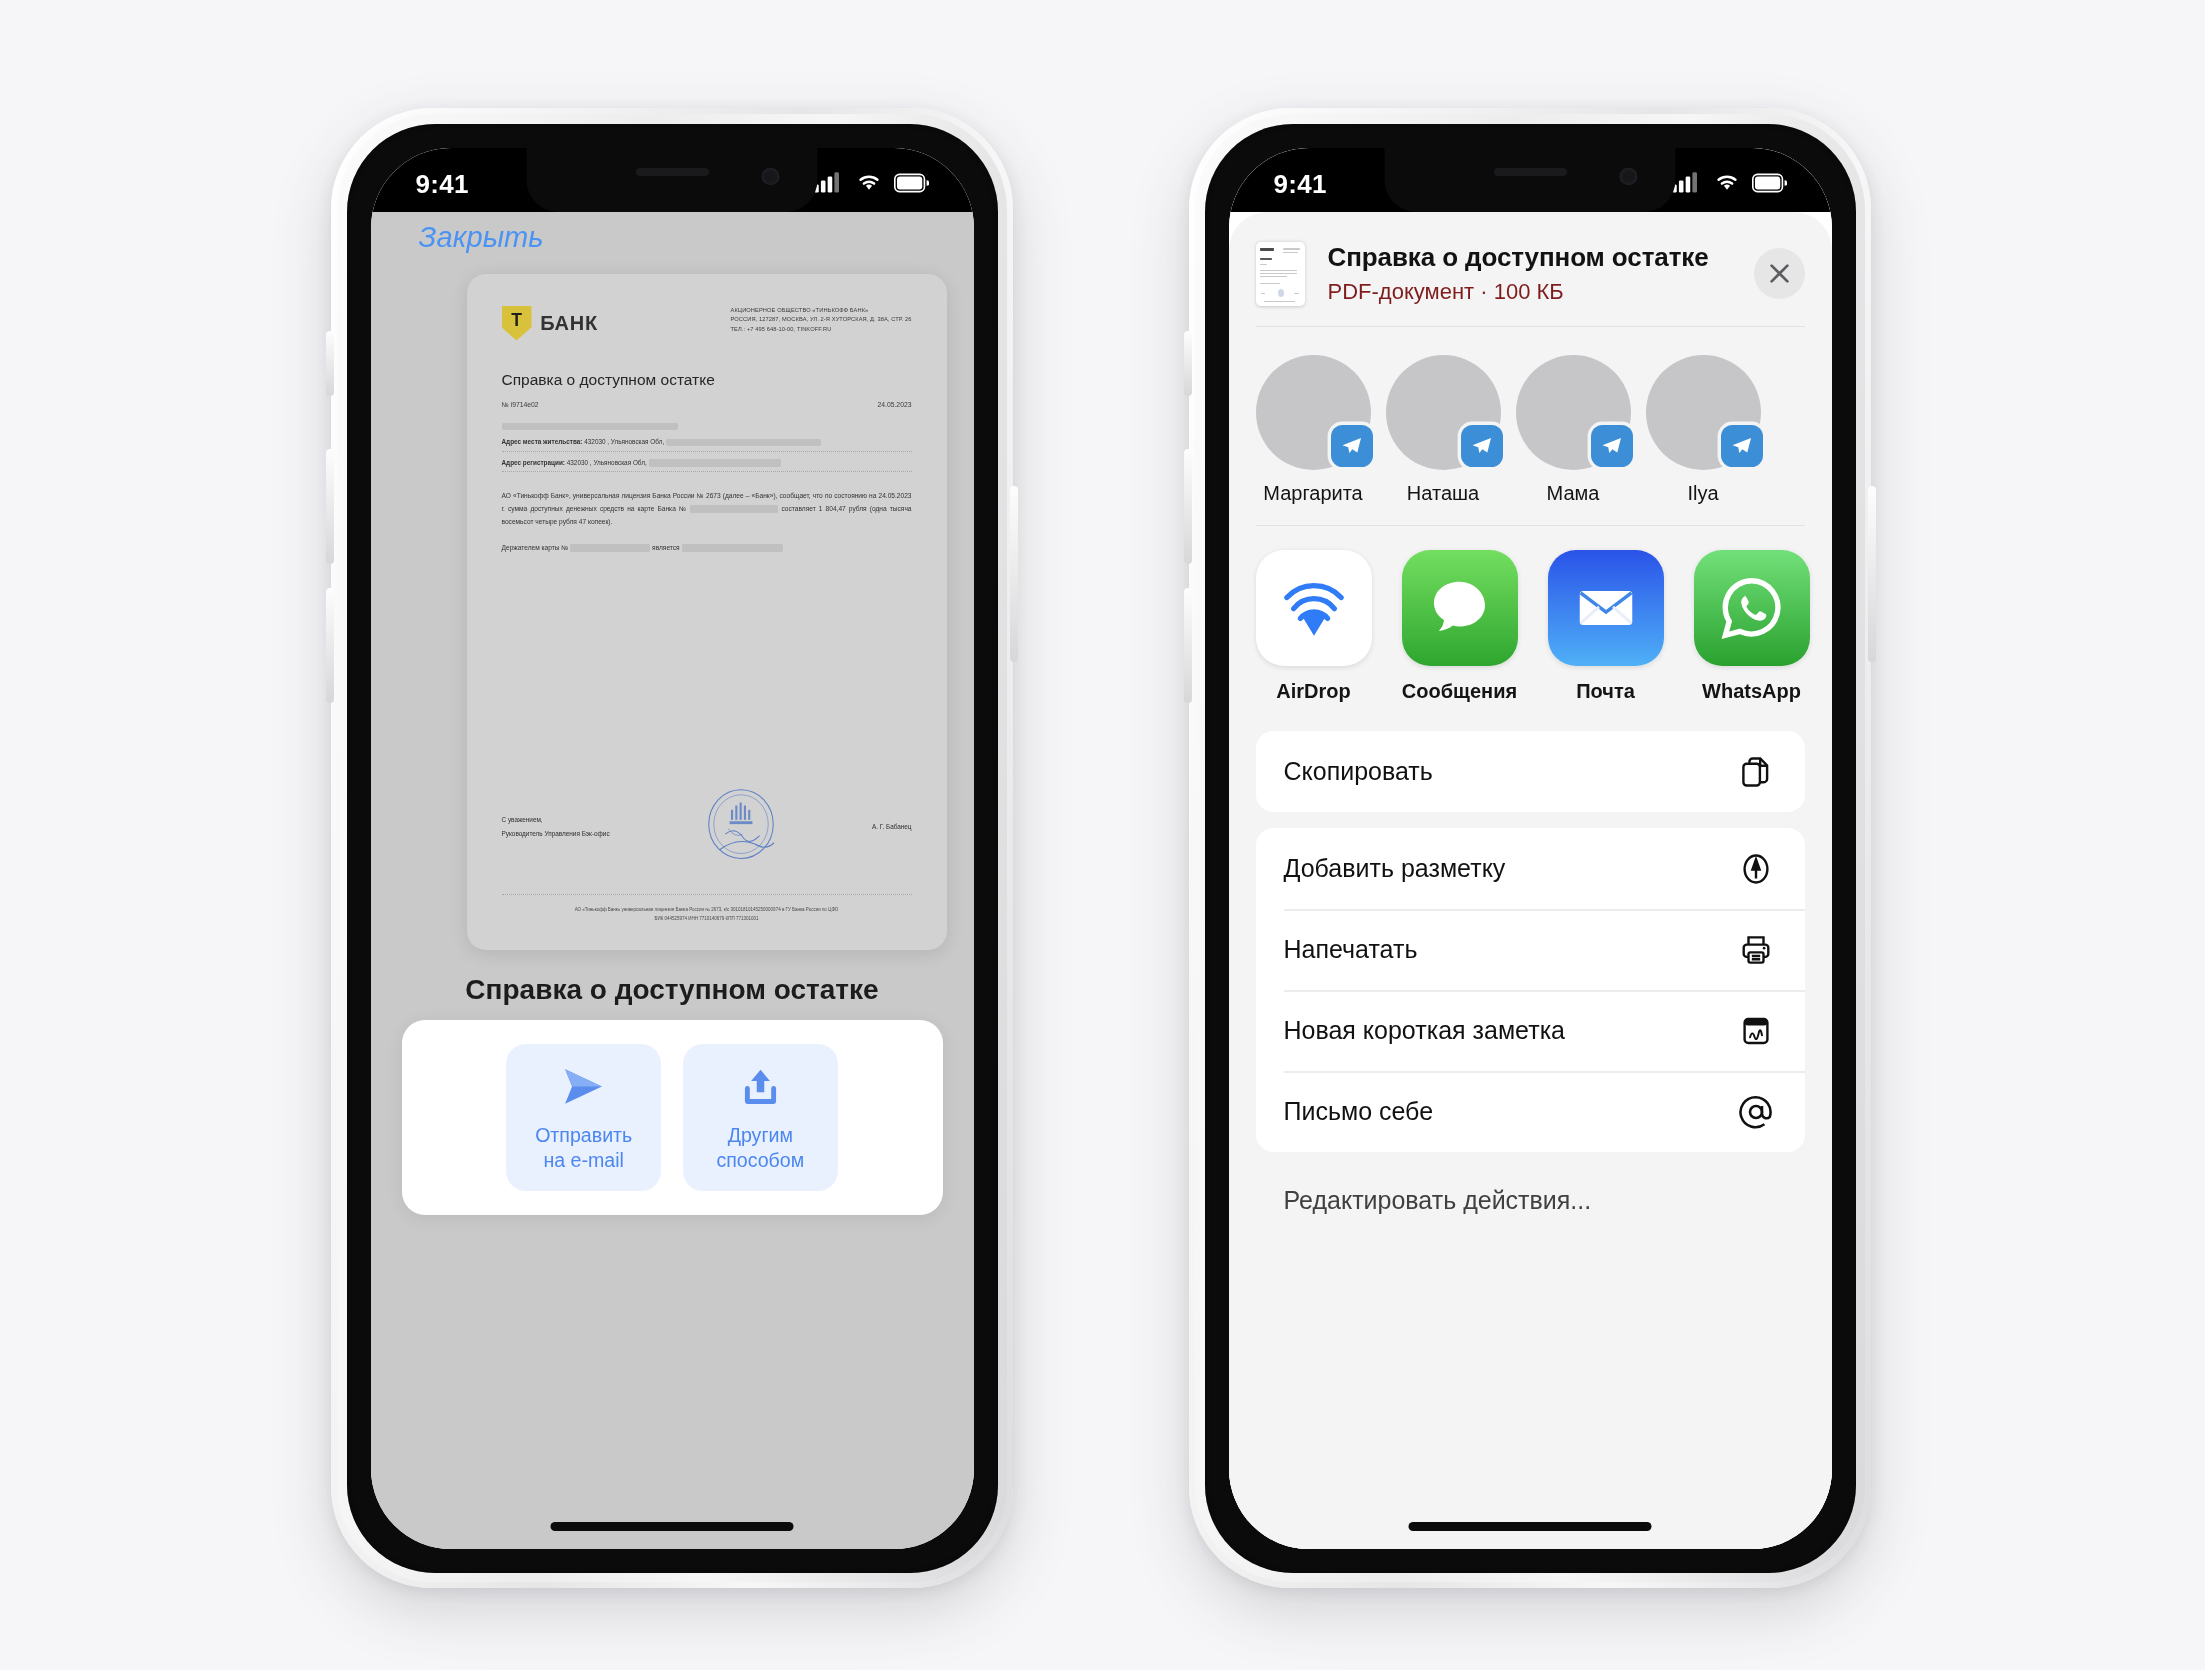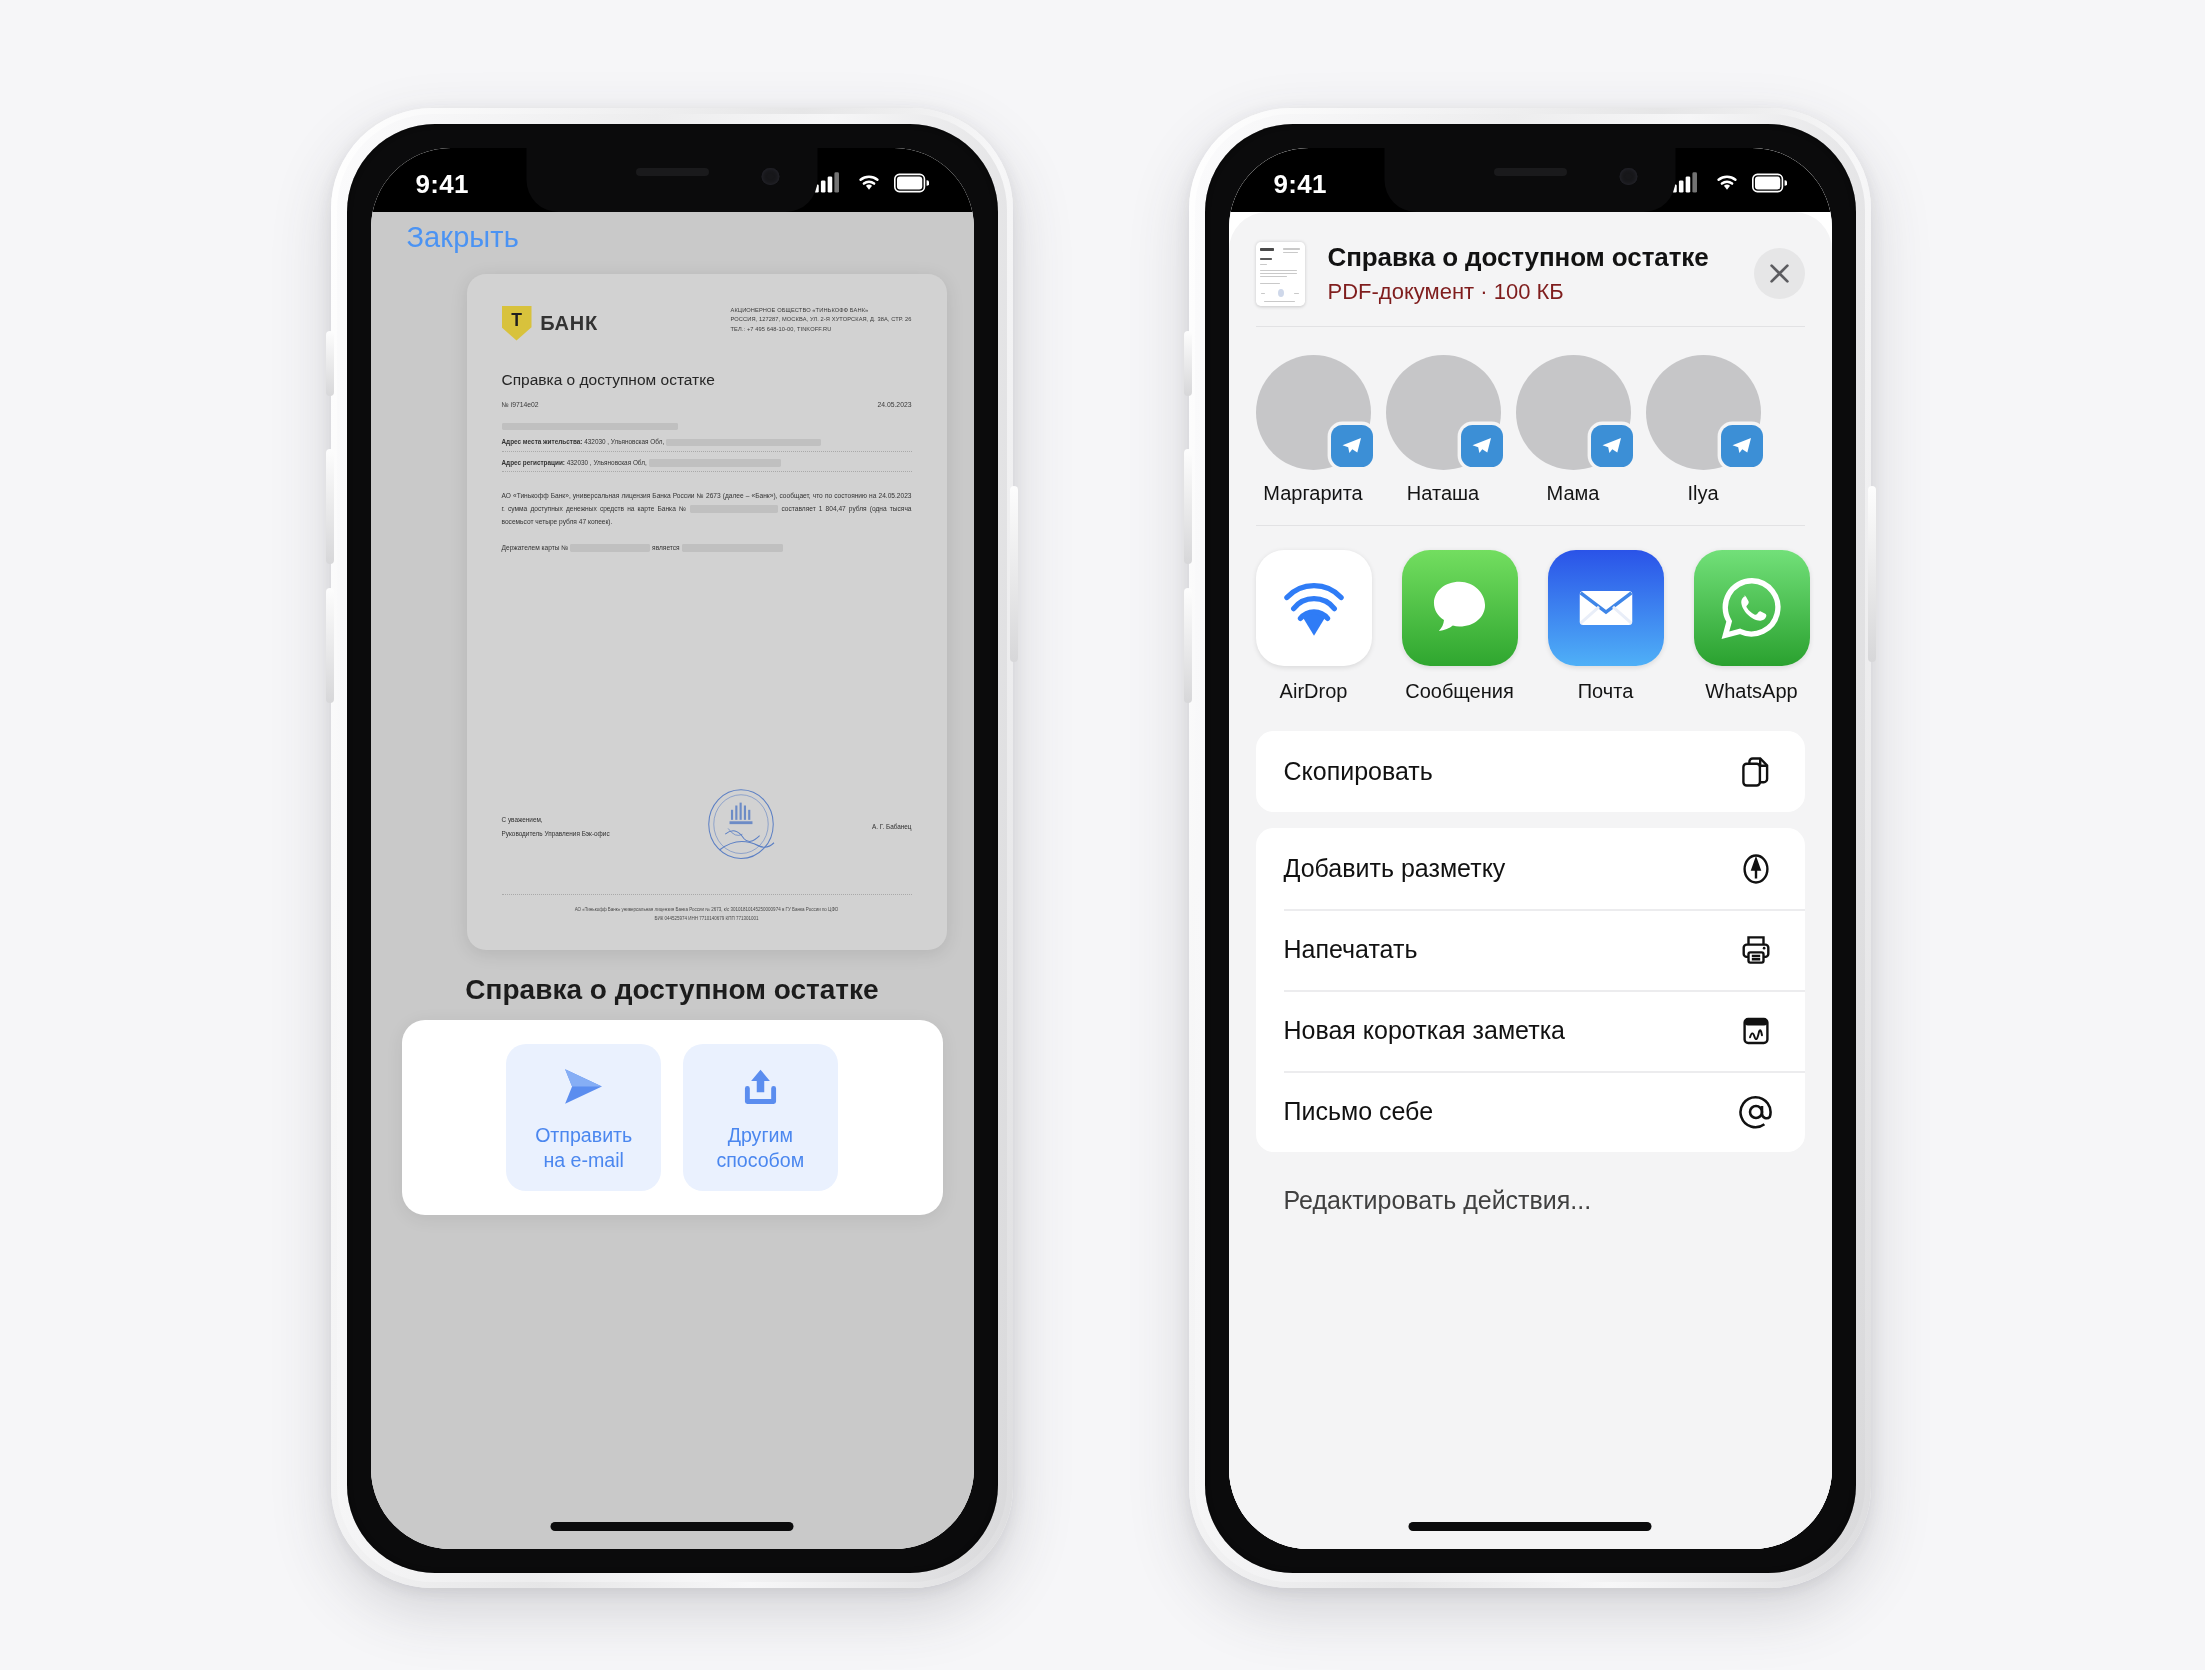--- a/index.html
+++ b/index.html
@@ -66,22 +66,22 @@
   .sb-right{display:flex;align-items:center;gap:10.8px;margin-top:9.5px;}
   .home-indicator{
     position:absolute;bottom:17.6px;left:50%;transform:translateX(-50%);
     width:243px;height:8.8px;border-radius:5.4px;background:#0b0b0c;z-index:9;
   }
 
   
   .doc-screen{position:absolute;inset:0;background:#c9c9c9;}
   .topbar-dark{position:absolute;top:0;left:0;right:0;height:64px;background:#000;}
   .close-link{
-    position:absolute;top:73px;left:36px;color:#4b93f3;
-    font-size:29px;font-weight:400;letter-spacing:0.1px;
+    position:absolute;top:73px;left:48px;color:#4b93f3;
+    font-size:29px;font-weight:400;letter-spacing:0.1px;font-style:italic;
   }
   .doc-card{
     position:absolute;left:96px;top:126px;width:480px;height:676px;
     background:#d2d2d2;border-radius:19px;
     box-shadow:0 3.4px 17.6px rgba(0,0,0,.10);overflow:hidden;
   }
   .doc-inner{position:absolute;inset:0;padding:32px 35px;box-sizing:border-box;color:#2e2e2e;}
   .doc-head{display:flex;justify-content:space-between;align-items:flex-start;}
   .tlogo{display:flex;align-items:center;gap:8.8px;}
   .shield{
@@ -159,21 +159,21 @@
   }
   .contact .nm{margin-top:12px;font-size:20px;color:#141414;white-space:nowrap;}
 
   .apps{display:flex;gap:30px;padding:24px 0 23px 27px;overflow:hidden;}
   .app{width:116px;flex:none;text-align:center;}
   .app-ico{
     width:116px;height:116px;border-radius:28px;position:relative;overflow:hidden;
     display:flex;align-items:center;justify-content:center;
     box-shadow:0 1.4px 5.4px rgba(0,0,0,.10);
   }
-  .app .nm{margin-top:13.5px;font-size:20px;color:#141414;white-space:nowrap;}
+  .app .nm{margin-top:13.5px;font-size:20px;color:#141414;white-space:nowrap;font-weight:bold;}
 
   .actions{padding:5.4px 27px 0 27px;}
   .grp{background:#fff;border-radius:17.6px;overflow:hidden;margin-bottom:16px;}
   .arow{
     height:81px;display:flex;align-items:center;justify-content:space-between;
     padding:0 28px;position:relative;
   }
   .arow + .arow::before{
     content:"";position:absolute;left:28px;right:0;top:0;height:1.4px;background:#ececee;
   }

